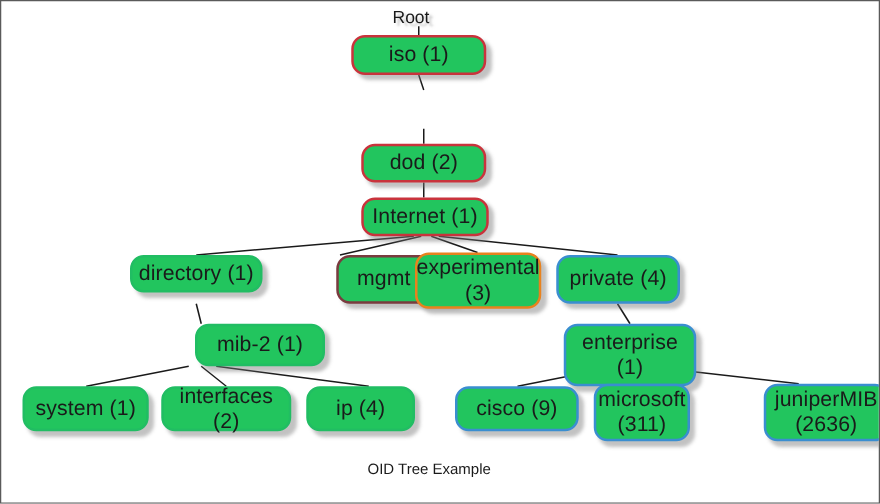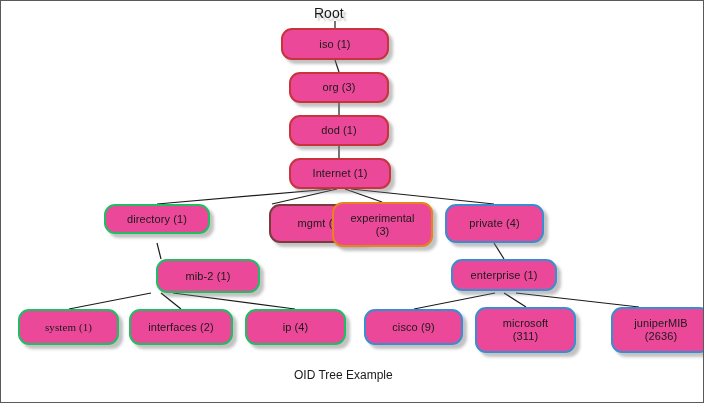--- a/index.html
+++ b/index.html
@@ -23,28 +23,28 @@
     position: absolute;
     left: 0;
     top: 0;
     width: 704px;
     height: 403px;
     pointer-events: none;
   }
   .node {
     position: absolute;
     box-sizing: border-box;
-    background: #ec4899;
+    background: #22c55e;
     border: 2px solid #888;
     border-radius: 11px;
     display: flex;
     align-items: center;
     justify-content: center;
     text-align: center;
-    font-size: 11px;
+    font-size: 17px;
     color: #1a1a1a;
     line-height: 1.18;
     letter-spacing: 0.1px;
     box-shadow: 4px 4px 3px rgba(120,120,120,0.45);
     z-index: 3;
   }
   .node-label {
     display: block;
     white-space: pre-line;
     padding: 0 4px;
@@ -89,61 +89,58 @@
       <line x1="515" y1="292" x2="638" y2="306" stroke="#1a1a1a" stroke-width="1.2"></line>
     </svg>
 
   <div class="root-label" style="left: 313px; top: 4px;">Root</div>
 
   <div class="caption" style="left: 293px; top: 367px;">OID Tree Example</div>
 
 <div class="node" style="left: 280px; top: 27px; width: 108px; height: 32px; border-color: rgb(201, 51, 60);">
       <span class="node-label">iso (1)</span>
     </div>
-    <div class="node" style="left: 288px; top: 71px; width: 100px; height: 31px; border-color: rgb(201, 51, 60);">
-      <span class="node-label">org (3)</span>
-    </div>
     <div class="node" style="left: 288px; top: 114px; width: 100px; height: 31px; border-color: rgb(201, 51, 60);">
-      <span class="node-label">dod (1)</span>
+      <span class="node-label">dod (2)</span>
     </div>
     <div class="node" style="left: 288px; top: 157px; width: 102px; height: 31px; border-color: rgb(201, 51, 60);">
       <span class="node-label">Internet (1)</span>
     </div>
     <div class="node" style="left: 103px; top: 203px; width: 106px; height: 30px; border-color: rgb(33, 189, 99);">
       <span class="node-label">directory (1)</span>
     </div>
     <div class="node" style="left: 220px; top: 203px; width: 102px; height: 39px; border-color: rgb(122, 59, 63); margin-left: 48px;">
       <span class="node-label">mgmt (2)</span>
     </div>
     <div class="node" style="left: 331px; top: 201px; width: 101px; height: 45px; border-color: rgb(232, 130, 30);">
       <span class="node-label">experimental
 (3)</span>
     </div>
     <div class="node" style="left: 444px; top: 203px; width: 99px; height: 39px; border-color: rgb(58, 142, 208);">
       <span class="node-label">private (4)</span>
     </div>
     <div class="node" style="left: 108px; top: 258px; width: 104px; height: 34px; border-color: rgb(33, 189, 99); margin-left: 47px;">
       <span class="node-label">mib-2 (1)</span>
     </div>
-    <div class="node" style="left: 450px; top: 258px; width: 106px; height: 32px; border-color: rgb(58, 142, 208); justify-content: center;">
+    <div class="node" style="left: 450px; top: 258px; width: 106px; height: 50px; border-color: rgb(58, 142, 208); justify-content: center;">
       <span class="node-label">enterprise (1)</span>
     </div>
-    <div class="node" style="left: 17px; top: 308px; width: 101px; height: 36px; border-color: rgb(33, 189, 99); font-family: Liberation Serif, serif;">
+    <div class="node" style="left: 17px; top: 308px; width: 101px; height: 36px; border-color: rgb(33, 189, 99);">
       <span class="node-label">system (1)</span>
     </div>
     <div class="node" style="left: 128px; top: 308px; width: 104px; height: 36px; border-color: rgb(33, 189, 99); text-align: center;">
       <span class="node-label">interfaces (2)</span>
     </div>
-    <div class="node" style="left: 244px; top: 308px; width: 101px; height: 36px; border-color: rgb(33, 189, 99);">
+    <div class="node" style="left: 244px; top: 308px; width: 87px; height: 36px; border-color: rgb(33, 189, 99);">
       <span class="node-label">ip (4)</span>
     </div>
     <div class="node" style="left: 363px; top: 308px; width: 99px; height: 36px; border-color: rgb(58, 142, 208);">
       <span class="node-label">cisco (9)</span>
     </div>
-    <div class="node" style="left: 474px; top: 306px; width: 101px; height: 46px; border-color: rgb(58, 142, 208);">
+    <div class="node" style="left: 474px; top: 306px; width: 77px; height: 46px; border-color: rgb(58, 142, 208);">
       <span class="node-label">microsoft
 (311)</span>
     </div>
     <div class="node" style="left: 610px; top: 306px; width: 100px; height: 46px; border-color: rgb(58, 142, 208);">
       <span class="node-label">juniperMIB
 (2636)</span>
     </div>
   </div>
 
 </body></html>

